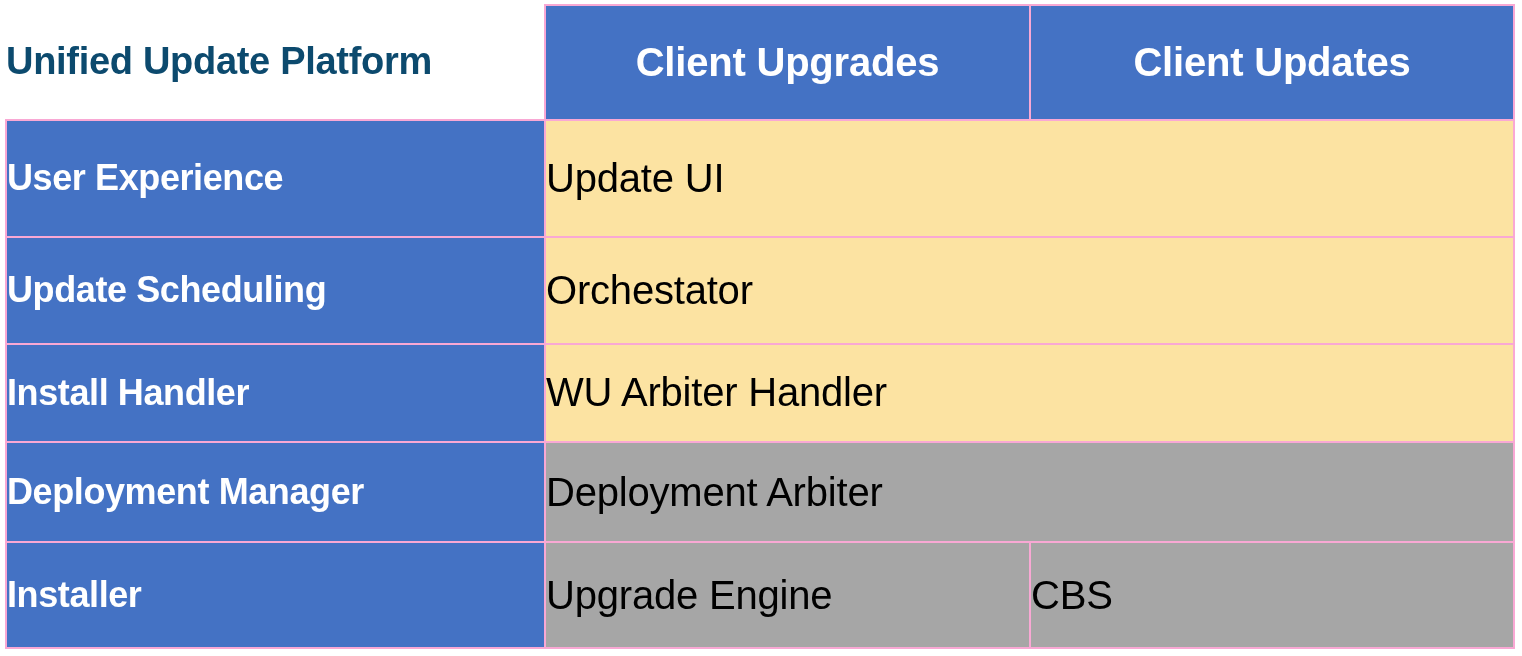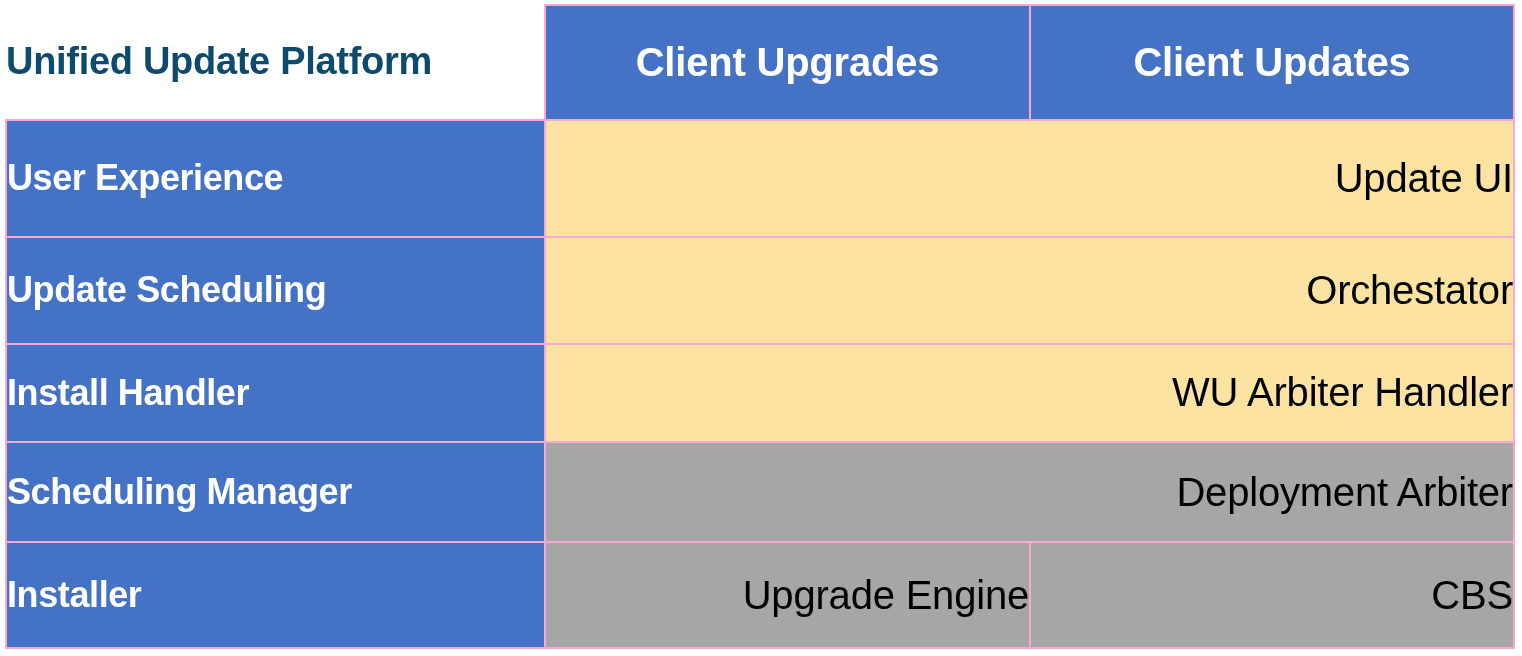--- a/index.html
+++ b/index.html
@@ -66,21 +66,21 @@
     padding-left: 14px;
     line-height: 1.3;
     letter-spacing: -0.4px;
   }
 
   
   .content-cell {
     color: #000000;
     font-weight: normal;
     font-size: 40px;
-    text-align: right;
+    text-align: left;
     letter-spacing: -0.2px;
   }
   .fill-yellow { background: #FCE3A2; }
   .fill-green  { background: #C5E0B4; }
   .fill-gray   { background: #A6A6A6; }
 
   .col-label    { width: 539px; }
   .col-upgrades { width: 485px; }
   .col-updates  { width: 484px; }
 
@@ -119,21 +119,21 @@
       <td class="content-cell fill-yellow" colspan="2">Orchestator</td>
     </tr>
 
 
     <tr class="r4">
       <td class="row-label">Install Handler</td>
       <td class="content-cell fill-yellow" colspan="2">WU Arbiter Handler</td>
     </tr>
 
     <tr class="r5">
-      <td class="row-label">Scheduling Manager</td>
+      <td class="row-label">Deployment Manager</td>
       <td class="content-cell fill-gray" colspan="2">Deployment Arbiter</td>
     </tr>
 
     <tr class="r6">
       <td class="row-label">Installer</td>
       <td class="content-cell fill-gray">Upgrade Engine</td>
       <td class="content-cell fill-gray">CBS</td>
     </tr>
 
   </tbody>

